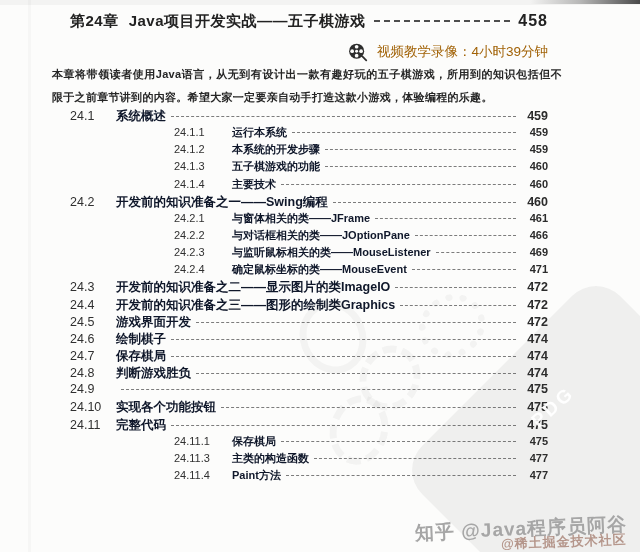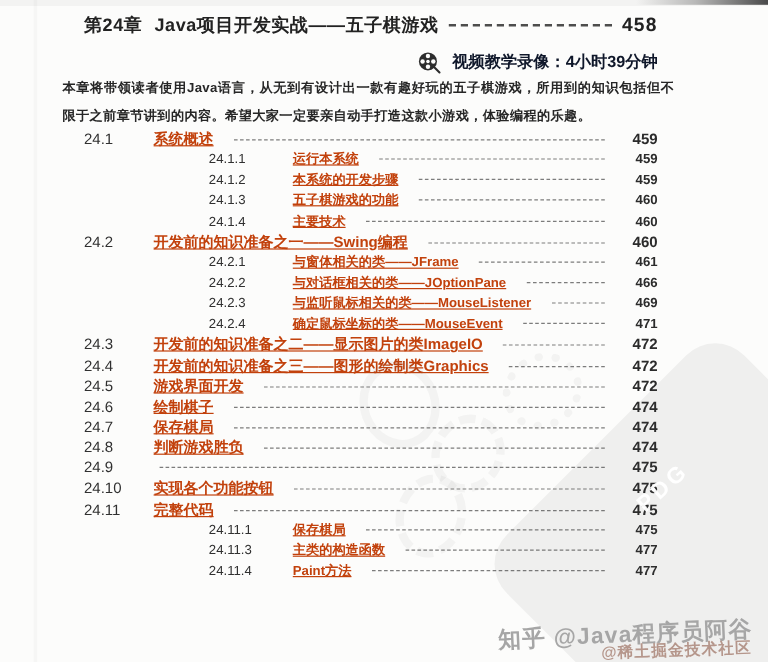--- a/index.html
+++ b/index.html
@@ -16,32 +16,32 @@
 
   
   .chapter-header{position:absolute;left:70px;top:12px;width:478px;display:flex;align-items:baseline;font-weight:700;}
   .ch-label{font-size:15px;flex:none;margin-right:10px;letter-spacing:0.5px;}
   .ch-title{font-size:15px;flex:none;letter-spacing:0.5px;}
   .hleader{flex:1;border-bottom:2px dashed #4d4d4d;margin:0 8px;transform:translateY(-4px);}
   .ch-page{font-size:16px;flex:none;letter-spacing:1px;}
 
   
   .video-line{position:absolute;top:41px;left:0;width:548px;display:flex;justify-content:flex-end;
-    align-items:center;gap:9px;font-size:13.5px;font-weight:700;color:#0f172a;}
+    align-items:center;gap:9px;font-size:13.5px;font-weight:400;color:#a16207;}
   .reel{flex:none;display:inline-flex;transform:translateY(1px);}
 
   
   .intro{position:absolute;left:52px;top:63px;width:510px;margin:0;font-size:11px;line-height:23px;
     font-weight:600;text-align:justify;color:#262626;letter-spacing:0.3px;}
 
   
   .toc{position:absolute;left:70px;top:108px;width:478px;}
-  .row{display:flex;align-items:baseline;height:17.15px;gap:12px;}
+  .row{display:flex;align-items:baseline;height:17.15px;}
   .row .num{flex:none;color:#303030;font-weight:500;}
-  .row .title{flex:none;font-weight:700;color:#c2410c;white-space:nowrap;text-decoration:underline;}
+  .row .title{flex:none;font-weight:700;color:#0f172a;white-space:nowrap;}
   .row .leader{flex:1;border-bottom:1.5px dashed #7c7c7c;margin:0 5px;transform:translateY(-3px);min-width:12px;}
   .row .pg{flex:none;min-width:27px;text-align:right;font-weight:600;color:#2b2b2b;}
   .lvl1{font-size:12.5px;}
   .lvl1 .num{width:46px;}
   .lvl2{font-size:11px;padding-left:104px;}
   .lvl2 .num{width:58px;}
 
   
   .stamp-band{position:absolute;width:280px;height:280px;right:-96px;top:330px;
     background:rgba(80,80,80,0.075);transform:rotate(45deg);border-radius:34px;}

